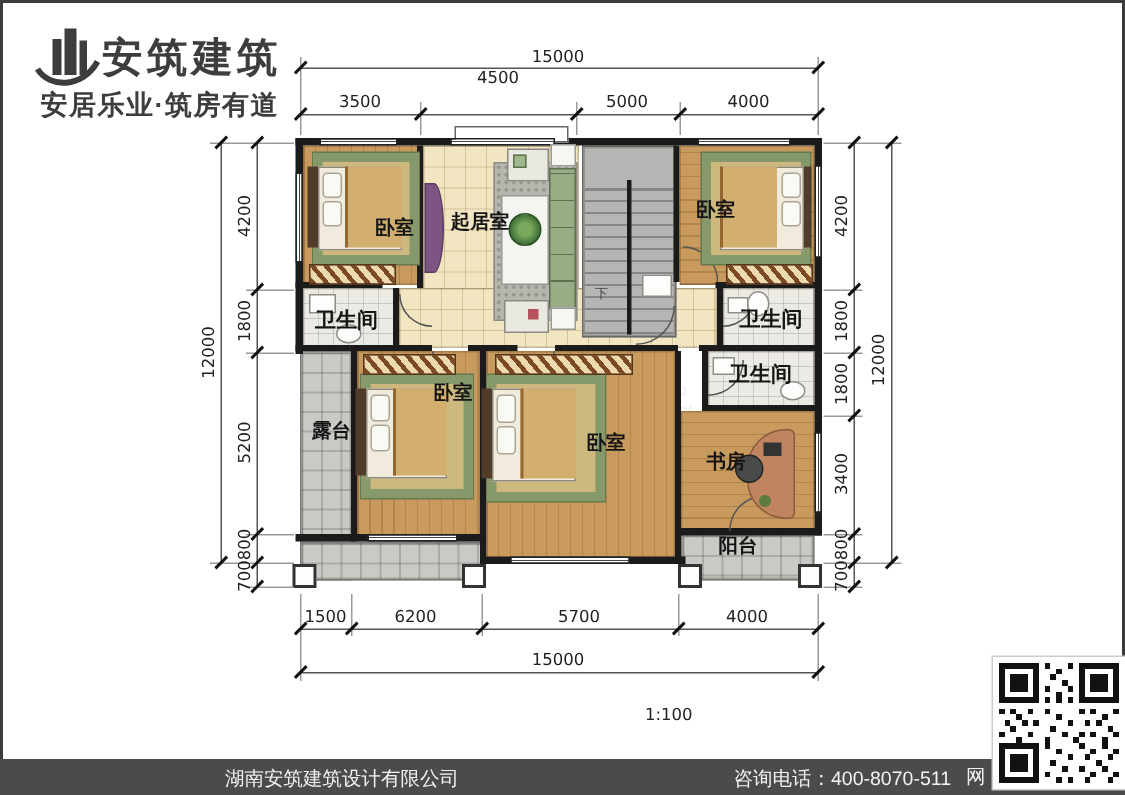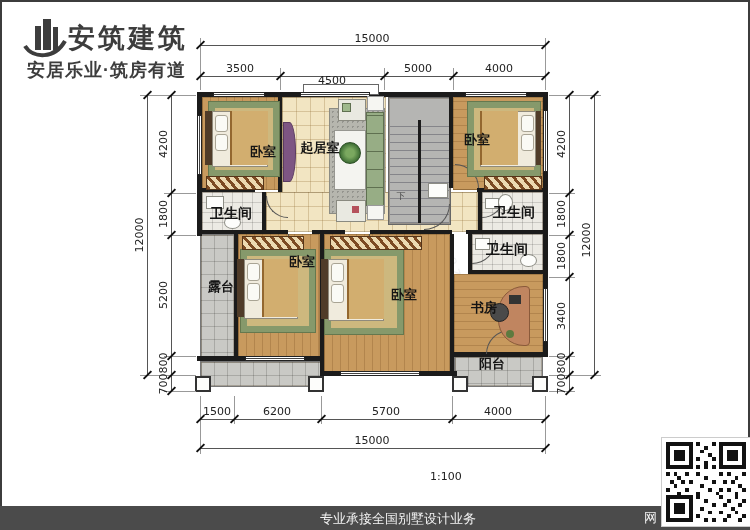--- a/index.html
+++ b/index.html
@@ -265,21 +265,21 @@
     <i class="tick" style="left:564px;top:234px"></i>
     <i class="tick" style="left:564px;top:276px"></i>
     <i class="tick" style="left:564px;top:355px"></i>
     <i class="tick" style="left:564px;top:374px"></i>
     <i class="tick" style="left:564px;top:390px"></i>
   <i class="tick" style="left:589px;top:94px"></i>
     <i class="tick" style="left:589px;top:374px"></i>
 
   <span class="dim" style="left:372px;top:38px">15000</span>
   <span class="dim" style="left:240px;top:68px">3500</span>
-  <span class="dim" style="left:332px;top:80px">4500</span>
+  <span class="dim" style="left:332px;top:52px">4500</span>
   <span class="dim" style="left:418px;top:68px">5000</span>
   <span class="dim" style="left:499px;top:68px">4000</span>
   <span class="dim" style="left:217px;top:411px">1500</span>
   <span class="dim" style="left:277px;top:411px">6200</span>
   <span class="dim" style="left:386px;top:411px">5700</span>
   <span class="dim" style="left:498px;top:411px">4000</span>
   <span class="dim" style="left:372px;top:440px">15000</span>
   <span class="vdim" style="left:139px;top:235px">12000</span>
   <span class="vdim" style="left:163px;top:144px">4200</span>
   <span class="vdim" style="left:163px;top:214px">1800</span>
@@ -290,21 +290,22 @@
   <span class="vdim" style="left:561px;top:214px">1800</span>
   <span class="vdim" style="left:561px;top:256px">1800</span>
   <span class="vdim" style="left:561px;top:316px">3400</span>
   <span class="vdim" style="left:561px;top:363px">800</span>
   <span class="vdim" style="left:561px;top:384px">700</span>
   <span class="vdim" style="left:586px;top:240px">12000</span>
 
   <div id="scale">1:100</div>
 
   <div id="footer"></div>
-  <span class="ftext" style="left:320px">专业承接全国别墅设计业务</span>
+  <span class="ftext" style="left:150px">湖南安筑建筑设计有限公司</span>
+  <span class="ftext" style="left:489px">咨询电话：400-8070-511</span>
   <span class="ftext" style="left:644px;top:509px">网</span>
 
   <div id="qr">
     <svg width="80" height="80" viewBox="0 0 21 21" shape-rendering="crispEdges">
       <path fill="#111" fill-rule="evenodd" d="M0 0h7v7H0z M1 1v5h5V1z M2 2h3v3H2z M14 0h7v7h-7z M15 1v5h5V1z M16 2h3v3h-3z M0 14h7v7H0z M1 15v5h5v-5z M2 16h3v3H2z"></path>
       <path fill="#111" d="M8 0h1v1H8z M10 1h1v1h-1z M12 0h1v1h-1z M9 2h1v1H9z M11 3h1v1h-1z M8 4h1v1H8z M12 4h1v1h-1z M10 5h1v1h-1z M8 6h1v1H8z M10 6h1v1h-1z M12 6h1v1h-1z M0 8h1v1H0z M2 8h1v1H2z M5 8h1v1H5z M8 8h1v1H8z M14 8h1v1h-1z M16 8h1v1h-1z M20 8h1v1h-1z M3 9h1v1H3z M10 9h1v1h-1z M18 9h1v1h-1z M1 10h1v1H1z M4 10h1v1H4z M6 10h1v1H6z M12 10h1v1h-1z M15 10h1v1h-1z M17 10h1v1h-1z M2 11h1v1H2z M9 11h1v1H9z M19 11h1v1h-1z M0 12h1v1H0z M5 12h1v1H5z M11 12h1v1h-1z M14 12h1v1h-1z M16 12h1v1h-1z M20 12h1v1h-1z M3 13h1v1H3z M8 13h1v1H8z M13 13h1v1h-1z M18 13h1v1h-1z M8 14h1v1H8z M14 14h1v1h-1z M18 14h1v1h-1z M10 15h1v1h-1z M16 15h1v1h-1z M20 15h1v1h-1z M12 16h1v1h-1z M15 16h1v1h-1z M19 16h1v1h-1z M9 17h1v1H9z M17 17h1v1h-1z M11 18h1v1h-1z M14 18h1v1h-1z M18 18h1v1h-1z M8 19h1v1H8z M16 19h1v1h-1z M20 19h1v1h-1z M10 20h1v1h-1z M12 20h1v1h-1z M15 20h1v1h-1z M19 20h1v1h-1z"></path>
     </svg>
   </div>
 
 </div>

